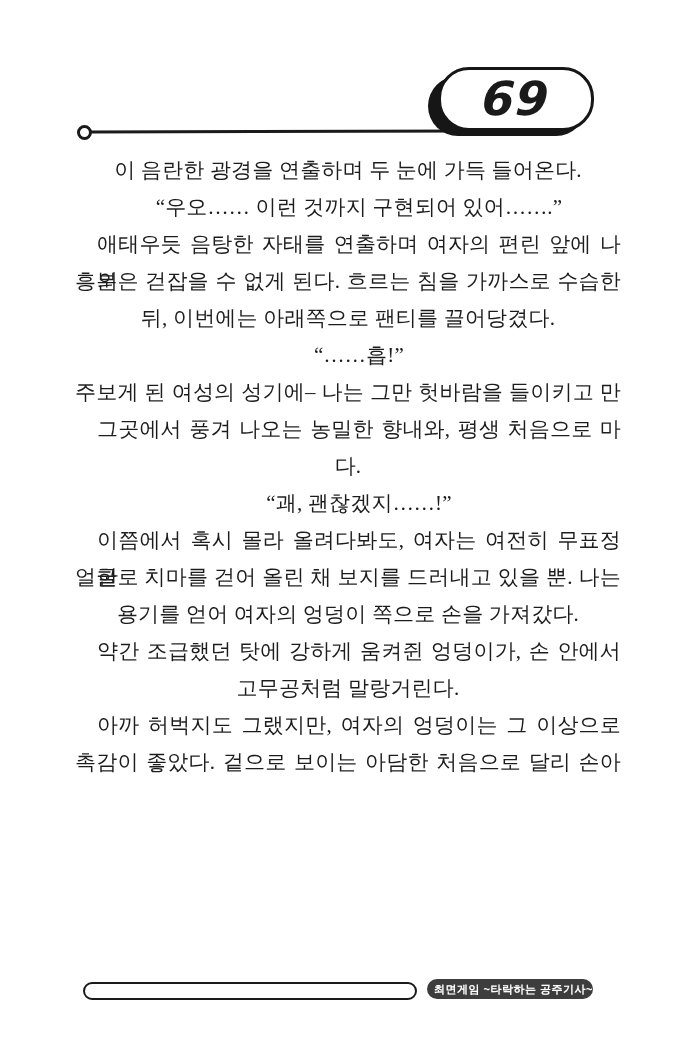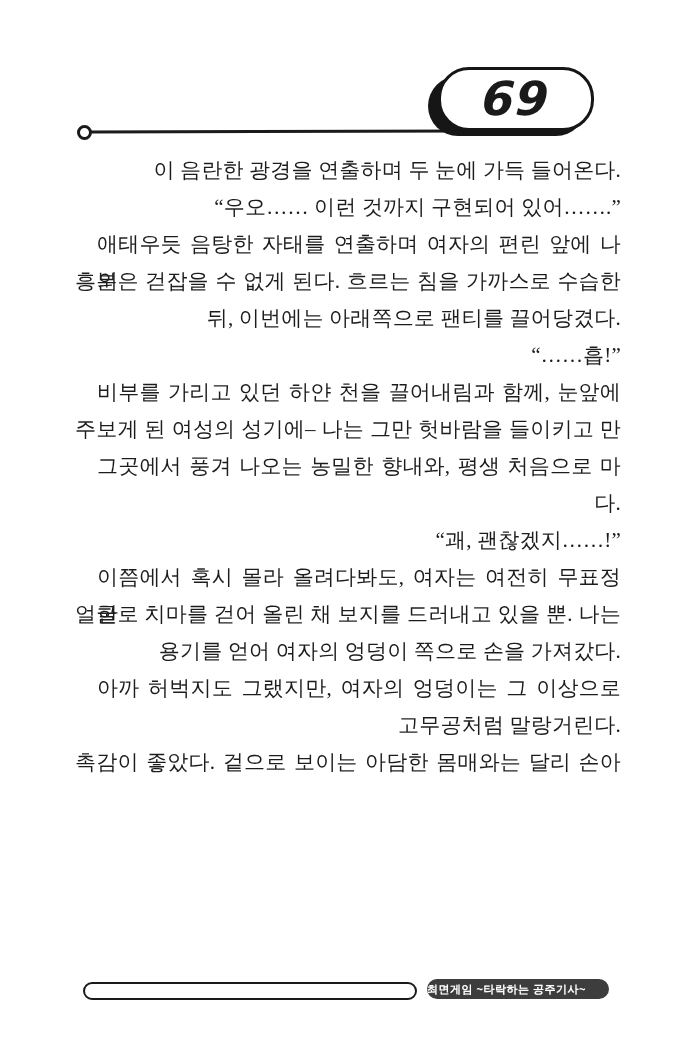--- a/index.html
+++ b/index.html
@@ -71,21 +71,21 @@
     position: absolute;
     left: 75px;
     top: 152px;
     width: 546px;
     font-size: 21px;
     letter-spacing: 0.2px;
   }
   .line {
     height: 37px;
     line-height: 37px;
-    text-align: right;
+    text-align: center;
     white-space: normal;
   }
   .line.indent { padding-left: 22px; }
   .line.justify {
     text-align: justify;
     text-align-last: justify;
   }
 
   
   .footer-pill {
@@ -95,27 +95,27 @@
     width: 330px;
     height: 14px;
     border: 2px solid #1a1a1a;
     border-radius: 10px;
     background: #ffffff;
   }
   .footer-badge {
     position: absolute;
     left: 427px;
     top: 979px;
-    width: 182px;
+    width: 166px;
     height: 20px;
     background: #3d3d3d;
     border-radius: 10px;
     display: flex;
     align-items: center;
-    justify-content: flex-start;
+    justify-content: flex-end;
     font-family: "Liberation Sans", "DejaVu Sans", sans-serif;
     font-size: 11px;
     font-weight: bold;
     letter-spacing: 0.5px;
     color: #ffffff;
     text-shadow: 0 0 1px #6b6b6b;
   }
 </style>
 </head>
 <body>
@@ -129,31 +129,31 @@
     <span class="page-number">69</span>
   </div>
 
   <div class="body-text">
       <div class="line">이 음란한 광경을 연출하며 두 눈에 가득 들어온다.</div>
       <div class="line indent">“우오…… 이런 것까지 구현되어 있어…….”</div>
       <div class="line indent justify">애태우듯 음탕한 자태를 연출하며 여자의 편린 앞에 나의</div>
       <div class="line justify">흥분은 걷잡을 수 없게 된다. 흐르는 침을 가까스로 수습한</div>
       <div class="line">뒤, 이번에는 아래쪽으로 팬티를 끌어당겼다.</div>
       <div class="line indent">“……흡!”</div>
-      <div class="line indent justify">비부를 가리고 있던 하얀 천을 끌어내림과 함께, 눈앞에</div>
       <div class="line justify">주보게 된 여성의 성기에– 나는 그만 헛바람을 들이키고 만</div>
       <div class="line indent justify">그곳에서 풍겨 나오는 농밀한 향내와, 평생 처음으로 마</div>
       <div class="line">다.</div>
       <div class="line indent">“괘, 괜찮겠지……!”</div>
       <div class="line indent justify">이쯤에서 혹시 몰라 올려다봐도, 여자는 여전히 무표정한</div>
       <div class="line justify">얼굴로 치마를 걷어 올린 채 보지를 드러내고 있을 뿐. 나는</div>
       <div class="line">용기를 얻어 여자의 엉덩이 쪽으로 손을 가져갔다.</div>
+      <div class="line indent justify">약간 조급했던 탓에 강하게 움켜쥔 엉덩이가, 손 안에서</div>
+      <div class="line">고무공처럼 말랑거린다.</div>
       <div class="line indent justify">아까 허벅지도 그랬지만, 여자의 엉덩이는 그 이상으로</div>
-      <div class="line">고무공처럼 말랑거린다.</div>
-      <div class="line justify">촉감이 좋았다. 겉으로 보이는 아담한 몸매와는 달리 손아</div>
+      <div class="line justify">촉감이 좋았다. 겉으로 보이는 아담한 처음으로 달리 손아</div>
     </div>
 
   <div class="footer-pill"></div>
   <div class="footer-badge">
     <span>최면게임 ~타락하는 공주기사~</span>
   </div>
 
 </div>
 
 </body></html>

